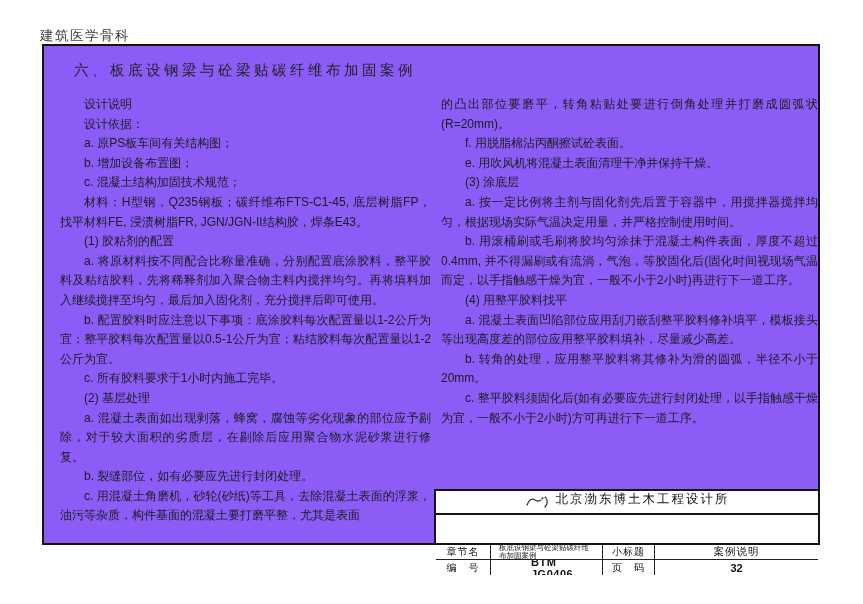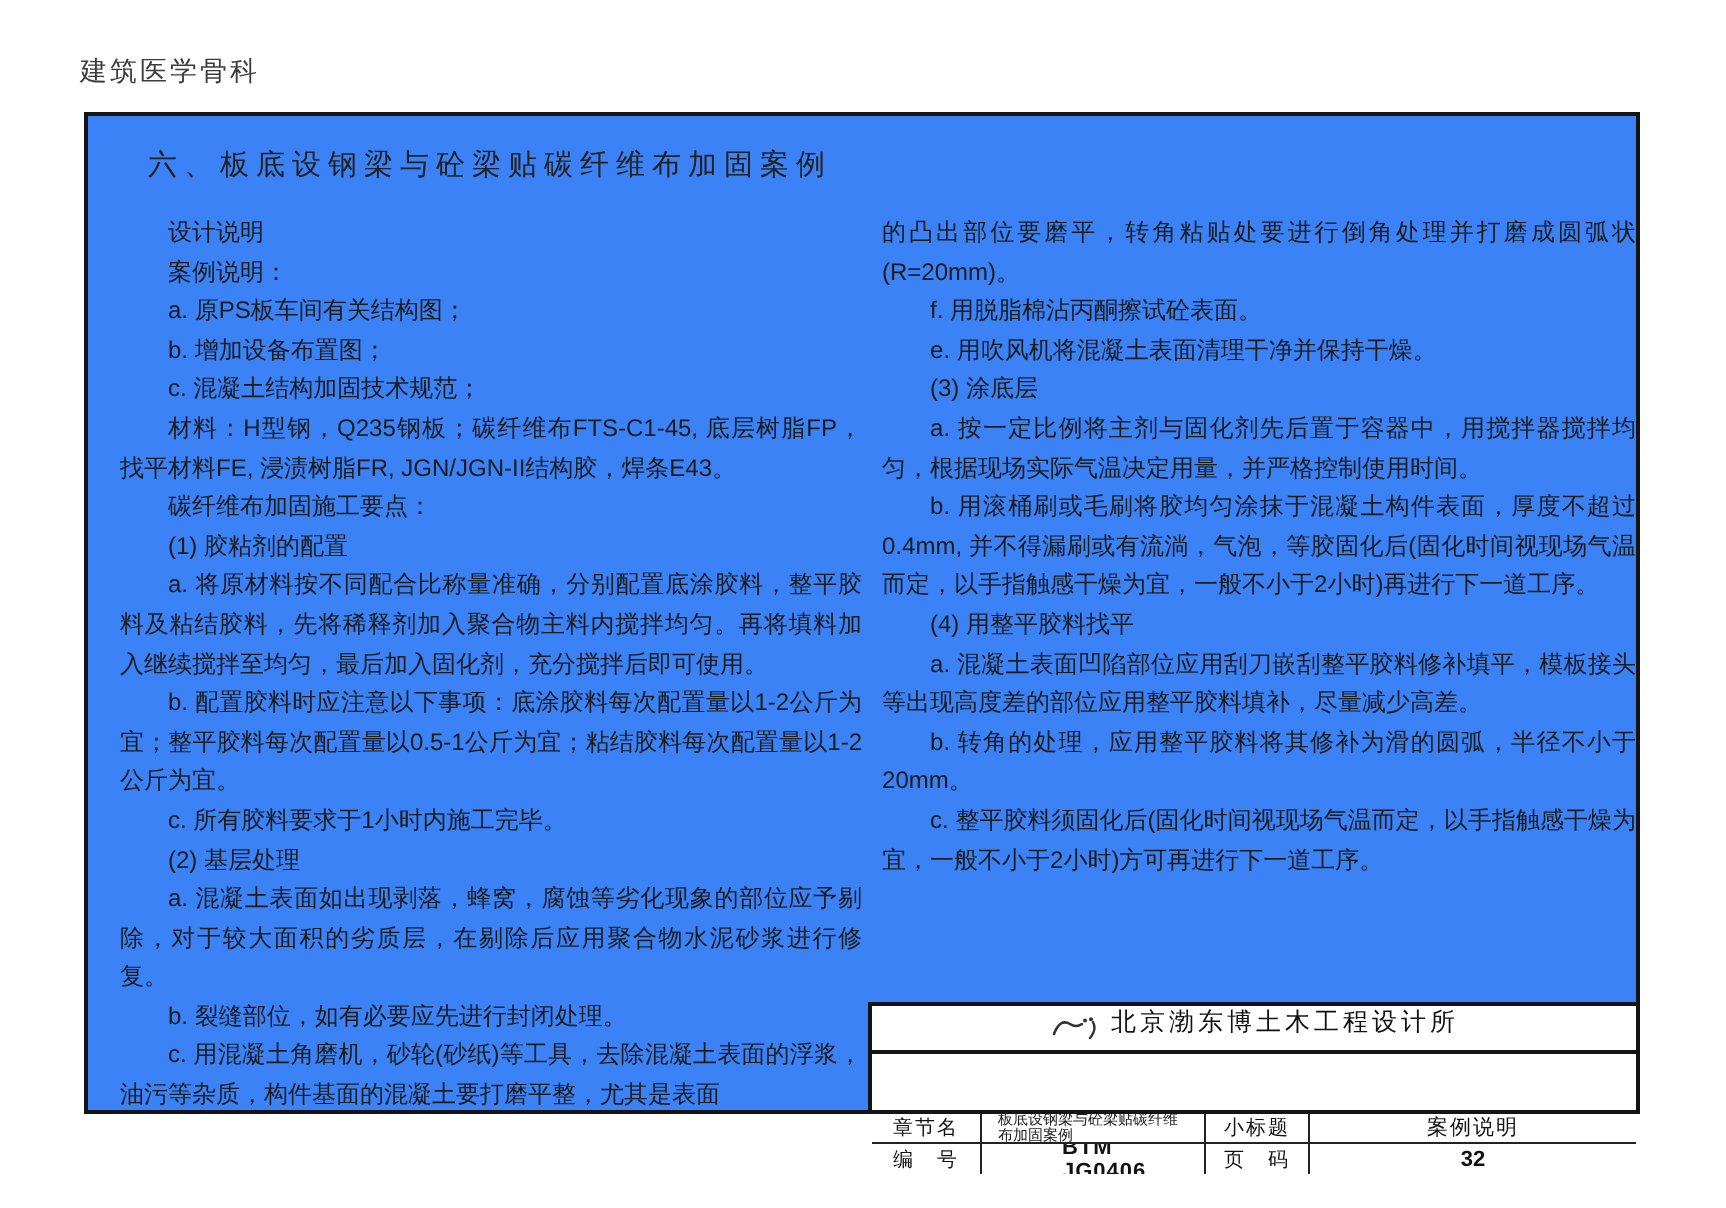--- a/index.html
+++ b/index.html
@@ -5,22 +5,22 @@
   html,body{margin:0;padding:0;}
   body{
     width:863px;height:604px;background:#ffffff;position:relative;overflow:hidden;
     font-family:"Liberation Sans","DejaVu Sans",sans-serif;color:#1a1a1a;
     -webkit-font-smoothing:antialiased;
   }
   .running-header{
     position:absolute;left:40px;top:27px;font-size:13.5px;color:#3c3c3c;letter-spacing:1.5px;
   }
   .main-box{
-    position:absolute;left:42px;top:56px;width:778px;height:501px;
-    border:2px solid #141414;box-sizing:border-box;background:#3b82f6;
+    position:absolute;left:42px;top:44px;width:778px;height:501px;
+    border:2px solid #141414;box-sizing:border-box;background:#8b5cf6;
   }
   .doc-title{
     margin:15px 0 0 30px;font-size:14.5px;font-weight:500;letter-spacing:3.5px;color:#222;
   }
   .columns{
     display:flex;gap:10px;padding-left:16px;margin-top:15px;
   }
   .col{font-size:12px;line-height:19.6px;color:#1c1c1c;}
   .col.left{width:372px;}
   .col.right{width:378px;}
@@ -55,46 +55,45 @@
 <body>
 
 <div class="running-header">建筑医学骨科</div>
 
 <div class="main-box">
   <div class="doc-title">六、板底设钢梁与砼梁贴碳纤维布加固案例</div>
 
   <div class="columns">
     <div class="col left" id="left-col">
         <div class="para">设计说明</div>
-        <div class="para">案例说明：</div>
+        <div class="para">设计依据：</div>
         <div class="para">a. 原PS板车间有关结构图；</div>
         <div class="para">b. 增加设备布置图；</div>
         <div class="para">c. 混凝土结构加固技术规范；</div>
         <div class="para">材料：H型钢，Q235钢板；碳纤维布FTS-C1-45, 底层树脂FP，找平材料FE, 浸渍树脂FR, JGN/JGN-II结构胶，焊条E43。</div>
-        <div class="para">碳纤维布加固施工要点：</div>
         <div class="para">(1) 胶粘剂的配置</div>
         <div class="para">a. 将原材料按不同配合比称量准确，分别配置底涂胶料，整平胶料及粘结胶料，先将稀释剂加入聚合物主料内搅拌均匀。再将填料加入继续搅拌至均匀，最后加入固化剂，充分搅拌后即可使用。</div>
         <div class="para">b. 配置胶料时应注意以下事项：底涂胶料每次配置量以1-2公斤为宜；整平胶料每次配置量以0.5-1公斤为宜；粘结胶料每次配置量以1-2公斤为宜。</div>
         <div class="para">c. 所有胶料要求于1小时内施工完毕。</div>
         <div class="para">(2) 基层处理</div>
         <div class="para">a. 混凝土表面如出现剥落，蜂窝，腐蚀等劣化现象的部位应予剔除，对于较大面积的劣质层，在剔除后应用聚合物水泥砂浆进行修复。</div>
         <div class="para">b. 裂缝部位，如有必要应先进行封闭处理。</div>
         <div class="para">c. 用混凝土角磨机，砂轮(砂纸)等工具，去除混凝土表面的浮浆，油污等杂质，构件基面的混凝土要打磨平整，尤其是表面</div>
       </div>
     <div class="col right" id="right-col">
         <div class="para flush">的凸出部位要磨平，转角粘贴处要进行倒角处理并打磨成圆弧状(R=20mm)。</div>
         <div class="para">f. 用脱脂棉沾丙酮擦试砼表面。</div>
         <div class="para">e. 用吹风机将混凝土表面清理干净并保持干燥。</div>
         <div class="para">(3) 涂底层</div>
         <div class="para">a. 按一定比例将主剂与固化剂先后置于容器中，用搅拌器搅拌均匀，根据现场实际气温决定用量，并严格控制使用时间。</div>
         <div class="para">b. 用滚桶刷或毛刷将胶均匀涂抹于混凝土构件表面，厚度不超过0.4mm, 并不得漏刷或有流淌，气泡，等胶固化后(固化时间视现场气温而定，以手指触感干燥为宜，一般不小于2小时)再进行下一道工序。</div>
         <div class="para">(4) 用整平胶料找平</div>
         <div class="para">a. 混凝土表面凹陷部位应用刮刀嵌刮整平胶料修补填平，模板接头等出现高度差的部位应用整平胶料填补，尽量减少高差。</div>
         <div class="para">b. 转角的处理，应用整平胶料将其修补为滑的圆弧，半径不小于20mm。</div>
-        <div class="para">c. 整平胶料须固化后(固化时间视现场气温而定，以手指触感干燥为宜，一般不小于2小时)方可再进行下一道工序。</div>
+        <div class="para">c. 整平胶料须固化后(如有必要应先进行封闭处理，以手指触感干燥为宜，一般不小于2小时)方可再进行下一道工序。</div>
       </div>
   </div>
 
   <div class="title-block">
     <div class="tb-company">
       <span class="tb-logo">
         <svg width="24" height="14" viewBox="0 0 24 14" aria-hidden="true">
           <path d="M2 10 Q5 2 10 5 Q13 7 16 5" fill="none" stroke="#333" stroke-width="1.3" stroke-linecap="round"></path>
           <circle cx="17.5" cy="3.2" r="1" fill="#333"></circle>
           <circle cx="20.5" cy="2.6" r="1" fill="#333"></circle>

